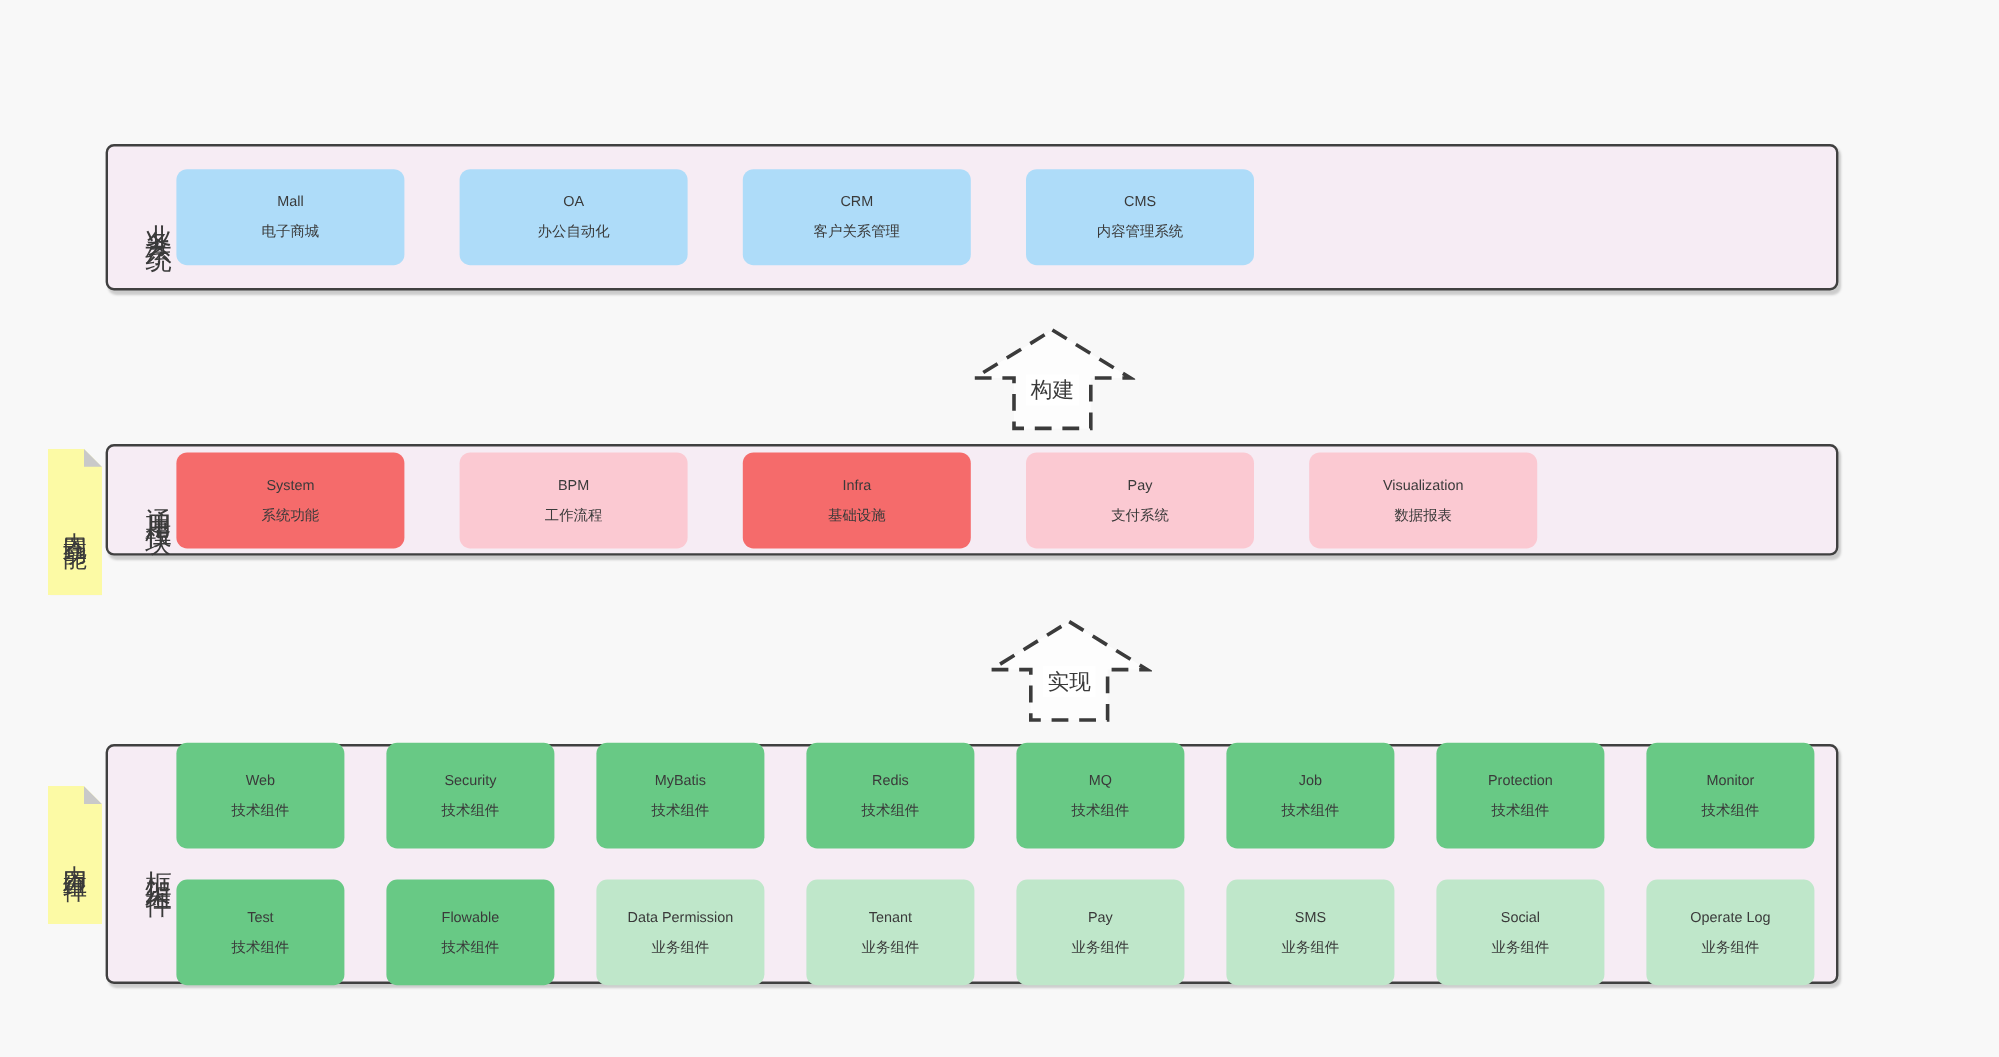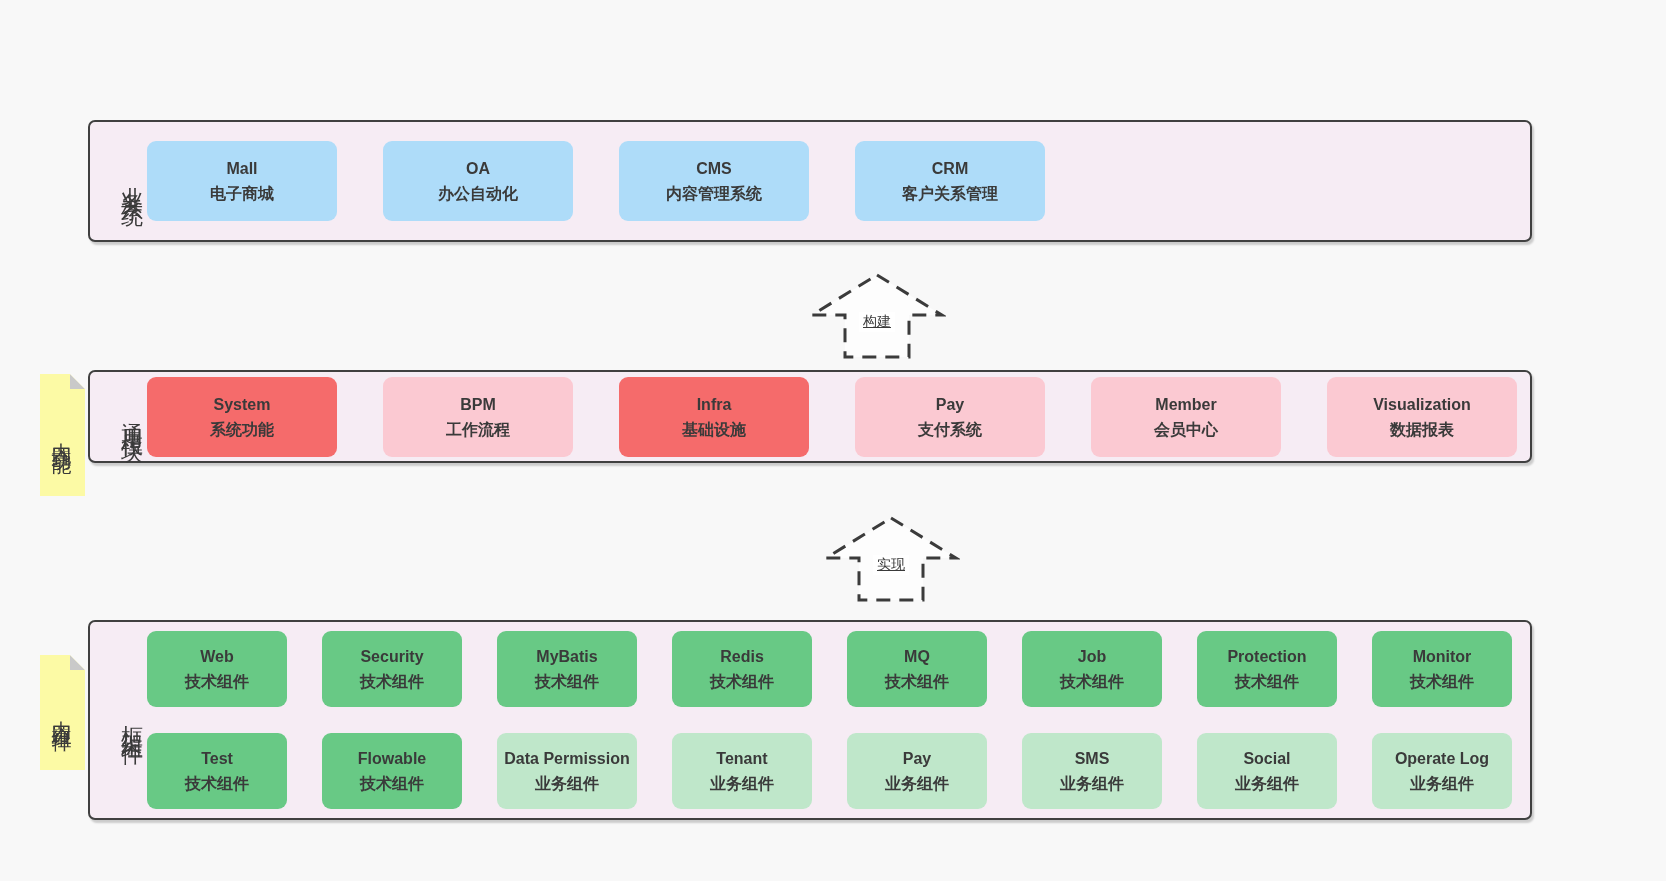--- a/index.html
+++ b/index.html
@@ -28,24 +28,24 @@
     font-size:22px;letter-spacing:6px;color:var(--text,#3a3a3a);
     margin:0 auto;
   }
   .rows{flex:1;display:flex;flex-direction:column;gap:26px;}
   .row{display:flex;gap:46px;}
   .layer-2 .row{gap:35px;}
   
   .box{
     width:190px;height:80px;border-radius:9px;
     display:flex;flex-direction:column;align-items:center;justify-content:center;
-    text-align:center;font-size:16px;line-height:25px;color:var(--text,#3a3a3a);
-    box-sizing:border-box;padding:0 6px;font-weight:bold;
-  }
-  .layer-2 .box{width:140px;height:76px;}
+    text-align:center;font-size:12px;line-height:25px;color:var(--text,#3a3a3a);
+    box-sizing:border-box;padding:0 6px;
+  }
+  .layer-2 .box{width:140px;height:88px;}
   .box.blue{background:var(--blue,#aedcf9);}
   .box.red{background:var(--red,#f56b6b);}
   .box.pink{background:var(--pink,#fbc9d2);}
   .box.green{background:var(--green,#68c985);}
   .box.lightgreen{background:var(--lightgreen,#bfe7ca);}
   .box-name,.box-sub{display:block;}
   
   .note{
     position:absolute;left:40px;width:45px;box-sizing:border-box;
     background:var(--note_bg,#fcfaa5);
@@ -62,47 +62,46 @@
   }
   .note-1{top:374px;height:122px;}
   .note-2{top:655px;height:115px;}
   
   .arrow{position:absolute;}
   .arrow-0{left:808px;top:272px;width:138px;height:88px;}
   .arrow-1{left:822px;top:515px;width:138px;height:88px;}
   .arrow svg{width:100%;height:100%;display:block;}
   .arrow-label{
     position:absolute;left:50%;top:40px;transform:translateX(-50%);
-    background:#ffffff;padding:1px 4px;font-size:14px;white-space:nowrap;
+    background:#ffffff;padding:1px 4px;font-size:18px;white-space:nowrap;
     color:var(--text,#3a3a3a);
-    text-decoration:underline;
   }
 </style>
 </head>
 <body>
 
 <section class="layer layer-0">
   <div class="layer-label">业务系统</div>
   <div class="rows">
       <div class="row">
         <div class="box blue">
           <span class="box-name">Mall</span>
           <span class="box-sub">电子商城</span>
         </div>
         <div class="box blue">
           <span class="box-name">OA</span>
           <span class="box-sub">办公自动化</span>
         </div>
         <div class="box blue">
+          <span class="box-name">CRM</span>
+          <span class="box-sub">客户关系管理</span>
+        </div>
+        <div class="box blue">
           <span class="box-name">CMS</span>
           <span class="box-sub">内容管理系统</span>
-        </div>
-        <div class="box blue">
-          <span class="box-name">CRM</span>
-          <span class="box-sub">客户关系管理</span>
         </div>
       </div>
     </div>
 </section>
 
 <div class="arrow arrow-0">
   <svg viewBox="0 0 138 88" preserveAspectRatio="none">
     <polygon points="69,3 134,43 101,43 101,85 37,85 37,43 4,43" fill="#fdfdfd" stroke="#3b3b3b" stroke-width="3" stroke-dasharray="14 9" stroke-linejoin="miter"></polygon>
   </svg>
   <span class="arrow-label">构建</span>
@@ -123,24 +122,20 @@
         </div>
         <div class="box red">
           <span class="box-name">Infra</span>
           <span class="box-sub">基础设施</span>
         </div>
         <div class="box pink">
           <span class="box-name">Pay</span>
           <span class="box-sub">支付系统</span>
         </div>
         <div class="box pink">
-          <span class="box-name">Member</span>
-          <span class="box-sub">会员中心</span>
-        </div>
-        <div class="box pink">
           <span class="box-name">Visualization</span>
           <span class="box-sub">数据报表</span>
         </div>
       </div>
     </div>
 </section>
 
 <div class="arrow arrow-1">
   <svg viewBox="0 0 138 88" preserveAspectRatio="none">
     <polygon points="69,3 134,43 101,43 101,85 37,85 37,43 4,43" fill="#fdfdfd" stroke="#3b3b3b" stroke-width="3" stroke-dasharray="14 9" stroke-linejoin="miter"></polygon>

